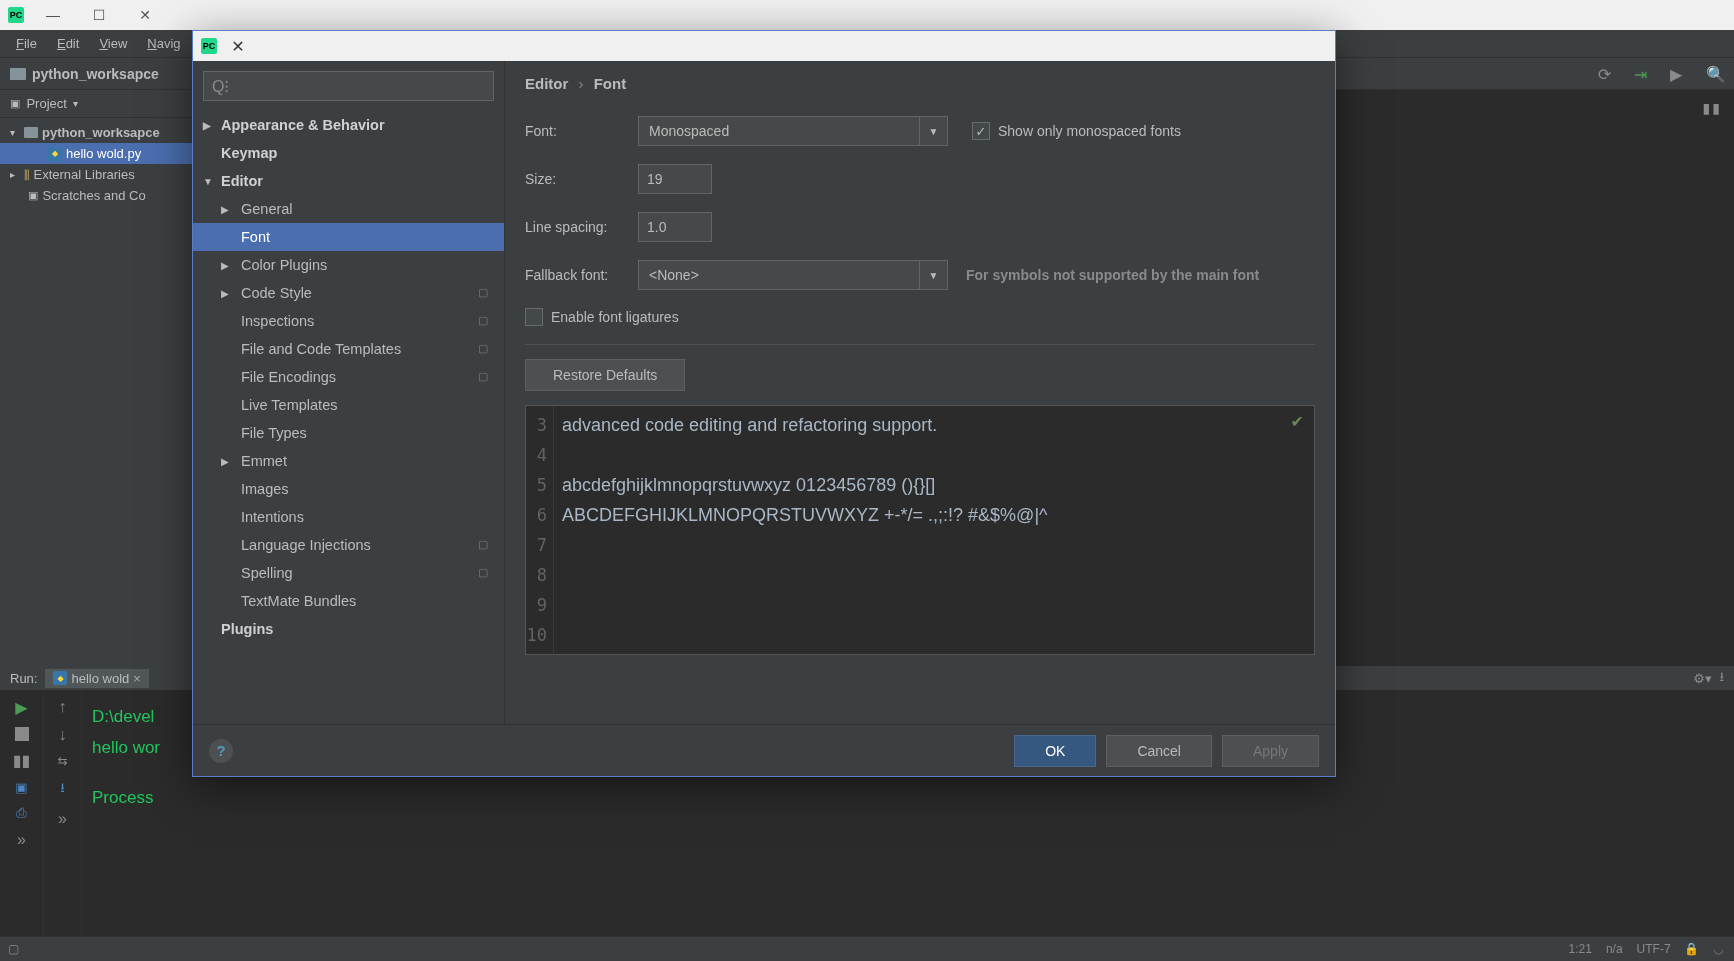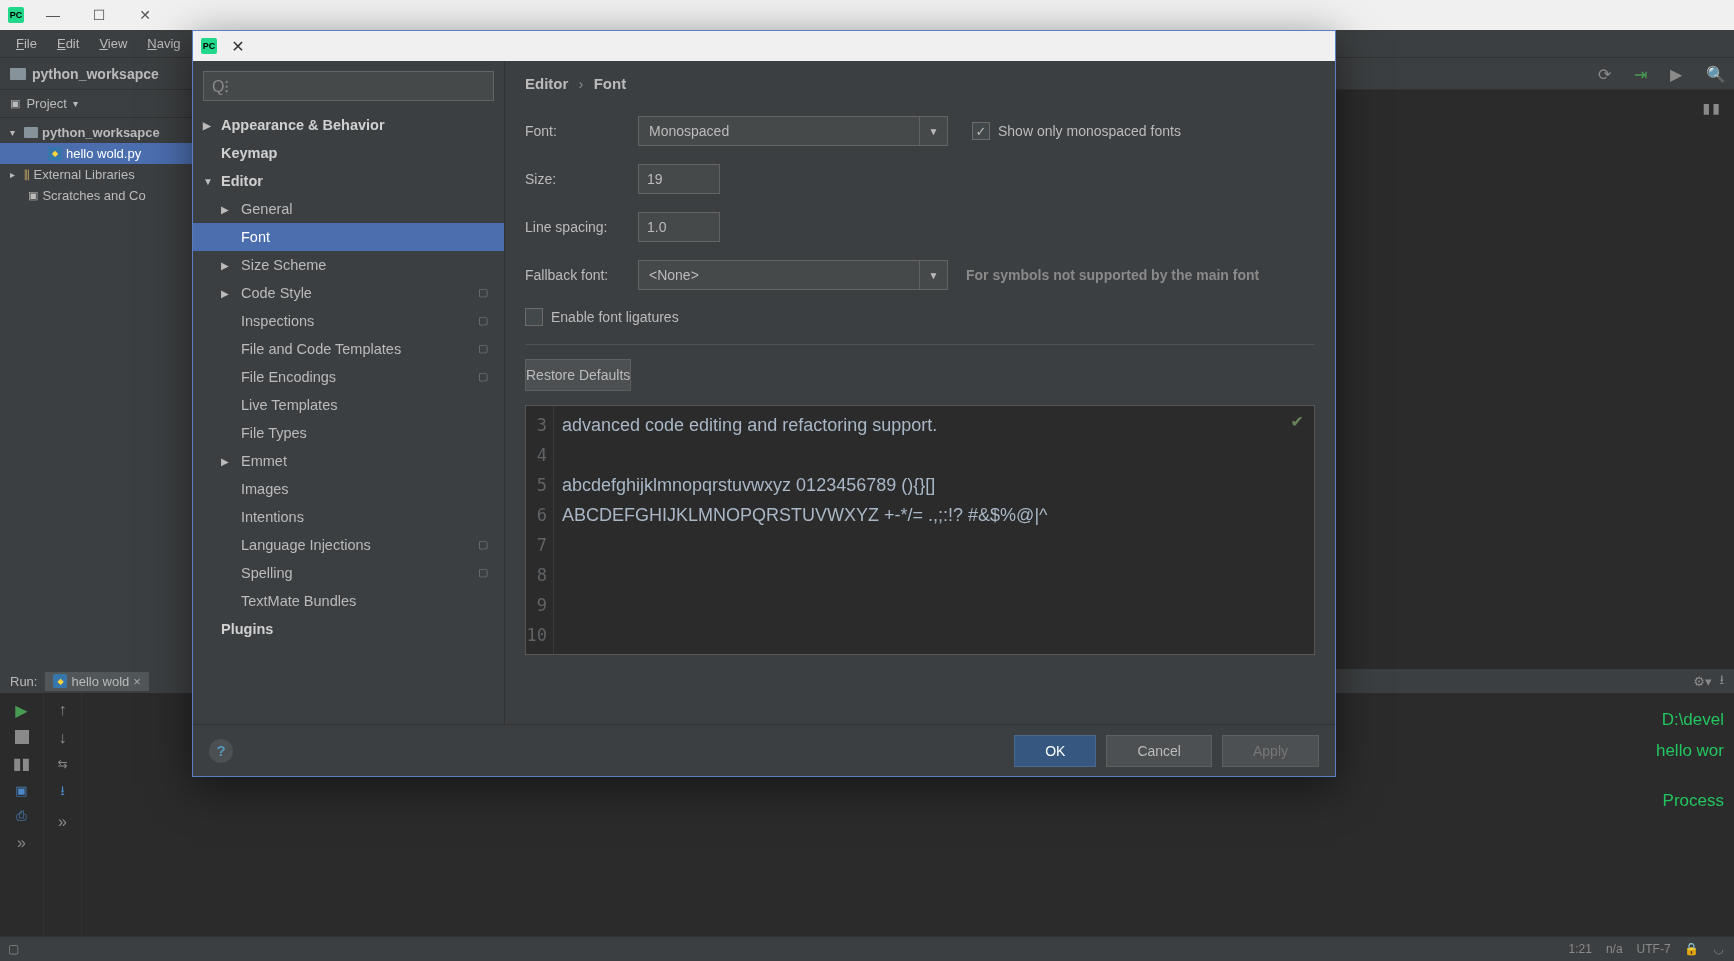--- a/index.html
+++ b/index.html
@@ -34,21 +34,21 @@
 .tree-indent1 { padding-left: 28px; }
 .tree-indent2 { padding-left: 48px; }
 .caret { width: 10px; font-size: 10px; }
 .py-icon { width: 14px; height: 14px; background: #3776ab; border-radius: 2px; display: inline-flex; align-items: center; justify-content: center; font-size: 8px; color: #ffd43b; }
 .lib-icon { color: #c9a862; }
 
 .editor-area { flex: 1; background: #2b2b2b; position: relative; }
 .pause-icon { position: absolute; right: 12px; top: 10px; color: #8a8a8a; font-size: 14px; letter-spacing: 2px; }
 
 
-.run-window { position: absolute; bottom: 25px; left: 0; right: 0; height: 250px; background: #2b2b2b; border-top: 7px solid #0f766e; display: flex; text-align: right; }
+.run-window { position: absolute; bottom: 25px; left: 0; right: 0; height: 250px; background: #2b2b2b; border-top: 4px solid #0f766e; display: flex; }
 .run-hdr { position: absolute; top: -24px; left: 0; right: 0; height: 24px; background: #3c3f41; display: flex; align-items: center; padding: 0 10px; font-size: 13px; gap: 8px; }
 .run-hdr .tab { background: #515658; padding: 2px 8px; display: flex; align-items: center; gap: 4px; }
 .run-hdr .spacer { flex: 1; }
 .run-gutter { width: 44px; display: flex; flex-direction: column; align-items: center; gap: 10px; padding-top: 8px; border-right: 1px solid #323232; }
 .run-gutter2 { width: 38px; display: flex; flex-direction: column; align-items: center; gap: 10px; padding-top: 8px; border-right: 1px solid #323232; }
 .run-content { flex: 1; padding: 12px 10px; font-family: Consolas, monospace; font-size: 17px; color: #22c55e; line-height: 1.8; }
 .play-icon { color: #499c54; font-size: 16px; }
 .stop-icon { width: 14px; height: 14px; background: #8a8a8a; }
 .more-icon::after { content: "»"; color: #8a8a8a; }
 
@@ -76,25 +76,25 @@
 .cat.sel { background: #4b6eaf; color: #fff; }
 .cat .badge { margin-left: auto; width: 14px; height: 14px; opacity: 0.5; font-size: 11px; }
 .dlg-right { flex: 1; display: flex; flex-direction: column; padding: 0 16px; }
 .crumb { padding: 14px 4px; font-size: 15px; font-weight: bold; color: #bbbbbb; }
 .crumb .sep { color: #8a8a8a; margin: 0 6px; font-weight: normal; }
 .form { padding: 10px 4px; }
 .form-row { display: flex; align-items: center; margin-bottom: 18px; font-size: 14px; }
 .form-row label { width: 113px; color: #bbbbbb; }
 .combo { width: 310px; height: 30px; background: #45494a; border: 1px solid #646464; display: flex; align-items: center; padding: 0 10px; color: #bbbbbb; position: relative; }
 .combo .dd { position: absolute; right: 0; top: 0; width: 28px; height: 100%; border-left: 1px solid #646464; display: flex; align-items: center; justify-content: center; font-size: 10px; }
-.txtin { width: 82px; height: 30px; background: #45494a; border: 1px solid #646464; padding: 0 8px; color: #bbbbbb; display: flex; align-items: center; }
+.txtin { width: 74px; height: 30px; background: #45494a; border: 1px solid #646464; padding: 0 8px; color: #bbbbbb; display: flex; align-items: center; }
 .chk { width: 18px; height: 18px; background: #43494a; border: 1px solid #6b6b6b; margin-right: 8px; display: inline-flex; align-items: center; justify-content: center; color: #bbbbbb; font-size: 13px; }
 .hint { color: #8a8a8a; margin-left: 18px; font-size: 14px; font-weight: bold; }
 .divider { height: 1px; background: #515151; margin: 6px 0 14px; }
-.btn-restore { display: inline-block; padding: 7px 0; background: #4c5052; border: 1px solid #5e6060; color: #bbbbbb; font-size: 14px; text-align: right; }
+.btn-restore { display: inline-block; padding: 7px 27px; background: #4c5052; border: 1px solid #5e6060; color: #bbbbbb; font-size: 14px; text-align: right; }
 .preview { margin-top: 14px; flex: 1; background: #2b2b2b; border: 1px solid #555; display: flex; position: relative; min-height: 240px; }
 .prev-gut { width: 28px; text-align: right; padding: 4px 6px 4px 0; color: #606366; font-family: Consolas, monospace; font-size: 17px; line-height: 30px; border-right: 1px solid #3a3a3a; }
 .prev-txt { flex: 1; padding: 4px 8px; font-family: Consolas, monospace; font-size: 18px; line-height: 30px; color: #a9b7c6; white-space: pre; overflow: hidden; }
 .prev-check { position: absolute; right: 10px; top: 6px; color: #6a8759; font-size: 16px; }
 .dlg-foot { height: 52px; border-top: 1px solid #323232; display: flex; align-items: center; padding: 0 16px; }
 .help { width: 24px; height: 24px; border-radius: 50%; background: #4c5052; color: #5896b8; display: flex; align-items: center; justify-content: center; font-size: 15px; font-weight: bold; }
 .dlg-foot .spacer { flex: 1; }
 .btn { padding: 7px 30px; margin-left: 10px; background: #4c5052; border: 1px solid #5e6060; color: #bbbbbb; font-size: 14px; }
 .btn.primary { background: #365880; border-color: #4a688c; color: #fff; }
 .btn.disabled { color: #777; }
@@ -232,21 +232,21 @@
           </div>
         <div class="cat sub">
             <span class="arrow">▶</span>
             <span>General</span>
           </div>
         <div class="cat sub sel">
             <span>Font</span>
           </div>
         <div class="cat sub">
             <span class="arrow">▶</span>
-            <span>Size Scheme</span>
+            <span>Color Plugins</span>
           </div>
         <div class="cat sub">
             <span class="arrow">▶</span>
             <span>Code Style</span>
             <span class="badge">▢</span>
           </div>
         <div class="cat sub">
             <span>Inspections</span>
             <span class="badge">▢</span>
           </div>

